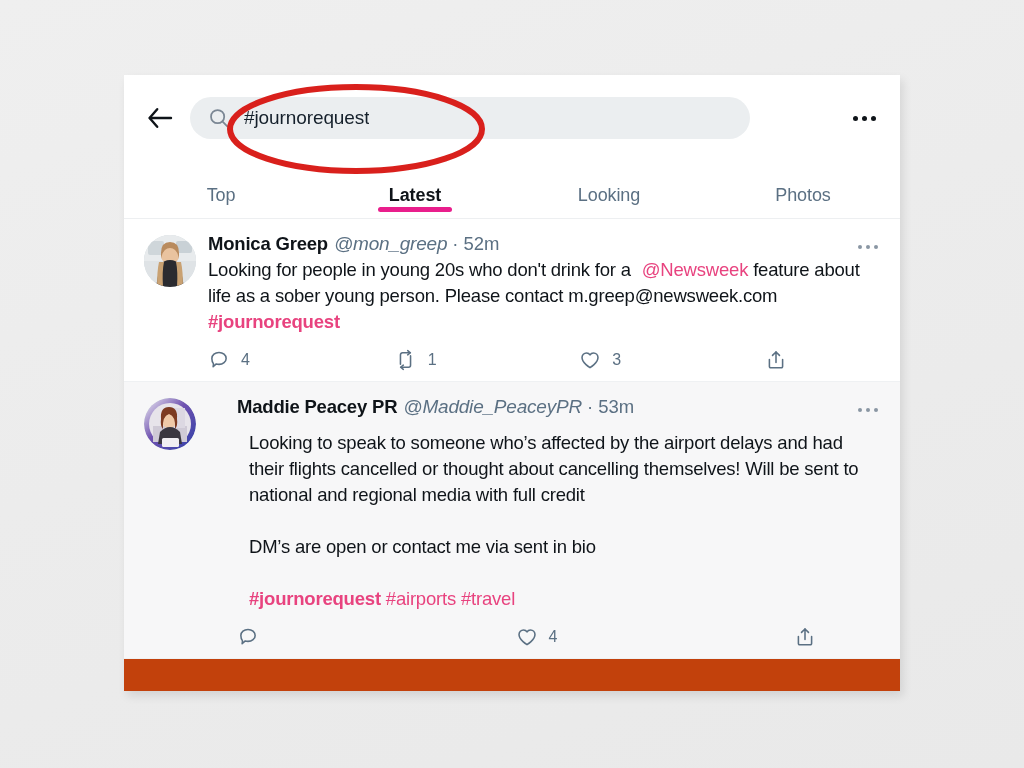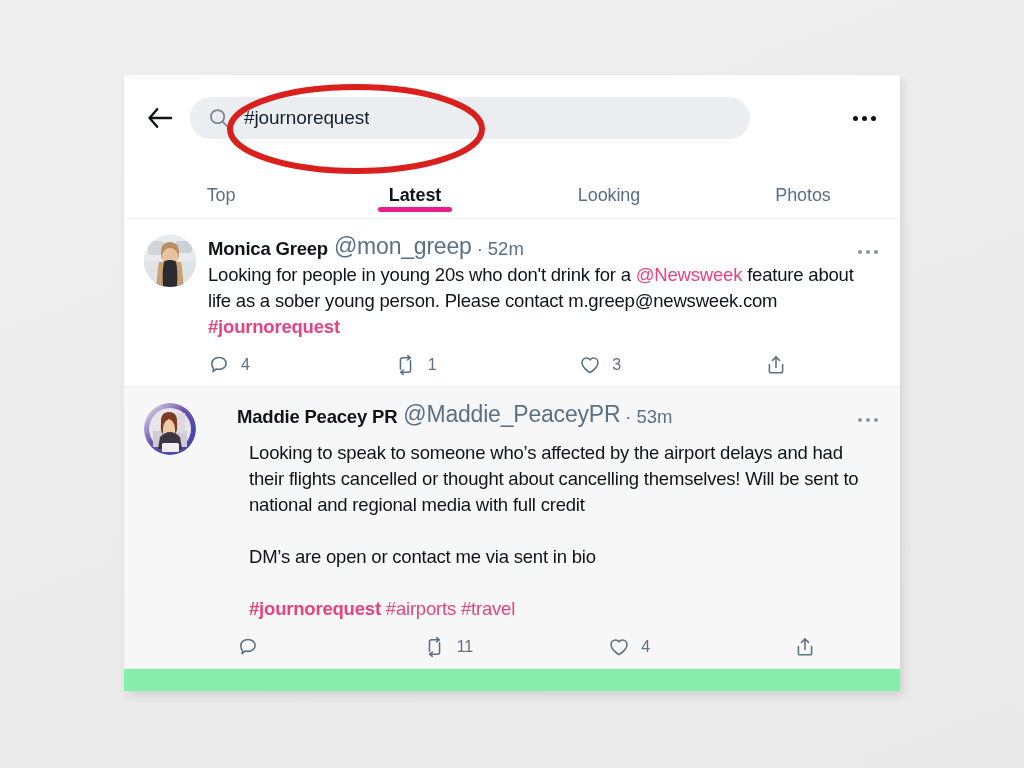--- a/index.html
+++ b/index.html
@@ -23,21 +23,21 @@
     background: linear-gradient(160deg, #efefef 0%, #ececec 45%, #e9e9e9 100%);
   }
 
   
   .app-card {
     position: absolute;
     left: 124px;
     top: 75px;
     width: 776px;
     height: 616px;
-    background: #86efac;
+    background: #c2410c;
     box-shadow: 3px 5px 9px rgba(0,0,0,0.10);
     overflow: hidden;
   }
 
   
   .topbar {
     position: relative;
     height: 86px;
     display: flex;
     align-items: center;
@@ -172,25 +172,26 @@
     margin-bottom: 2px;
   }
   .display-name {
     font-size: 18.5px;
     font-weight: bold;
     color: #0f1419;
     letter-spacing: -0.2px;
     cursor: pointer;
   }
   .handle {
-    font-size: 23px;
+    font-size: 19px;
     color: #5b7083;
     margin-left: 6px;
     letter-spacing: -0.2px;
     cursor: pointer;
+    font-style: italic;
   }
   .dot-sep {
     font-size: 18.5px;
     color: #5b7083;
     margin: 0 5px;
   }
   .timestamp {
     font-size: 18.5px;
     color: #5b7083;
     cursor: pointer;
@@ -211,21 +212,21 @@
   .tweet-text {
     font-size: 18.5px;
     line-height: 26px;
     color: #0f1419;
     letter-spacing: -0.2px;
     word-wrap: break-word;
   }
   .tweet-text p { margin: 12px; }
   .tweet-text p + p { margin-top: 26px; }
 
-  .mention { color: #e8437f; cursor: pointer; }
+  .mention { color: #e8437f; cursor: pointer; margin-left: 6px; }
   .tag { color: #e8437f; cursor: pointer; }
   .tag-bold { color: #e8437f; font-weight: bold; cursor: pointer; }
 
   
   .actions {
     display: flex;
     margin-top: 14px;
     padding-right: 30px;
     max-width: 620px;
   }
@@ -433,29 +434,20 @@
 
       <div class="actions">
 
         <div class="action">
           <svg width="22" height="22" viewBox="0 0 24 24">
             <path d="M4.2 10.3 C4.2 6.6 7.7 3.8 12 3.8 C16.3 3.8 19.8 6.6 19.8 10.3 C19.8 14 16.3 16.8 12 16.8 C10.9 16.8 9.9 16.6 9 16.3 L5.6 19.4 L6 16.2 C4.9 14.7 4.2 12.6 4.2 10.3 Z" fill="none" stroke="#5b7083" stroke-width="1.7" stroke-linejoin="round"></path>
           </svg>
           <span class="action-count"></span>
         </div>
 
-        <div class="action">
-          <svg width="23" height="22" viewBox="0 0 24 24">
-            <path d="M6.5 16.5 V6.3 A2.2 2.2 0 0 1 8.7 4.1 H17" fill="none" stroke="#5b7083" stroke-width="1.7" stroke-linecap="round" stroke-linejoin="round"></path>
-            <path d="M14.4 1.8 L17.3 4.1 L14.4 6.4" fill="none" stroke="#5b7083" stroke-width="1.7" stroke-linecap="round" stroke-linejoin="round"></path>
-            <path d="M17.5 7.5 V17.7 A2.2 2.2 0 0 1 15.3 19.9 H7" fill="none" stroke="#5b7083" stroke-width="1.7" stroke-linecap="round" stroke-linejoin="round"></path>
-            <path d="M9.6 17.6 L6.7 19.9 L9.6 22.2" fill="none" stroke="#5b7083" stroke-width="1.7" stroke-linecap="round" stroke-linejoin="round"></path>
-          </svg>
-          <span class="action-count">11</span>
-        </div>
 
         <div class="action">
           <svg width="22" height="22" viewBox="0 0 24 24">
             <path d="M12 20.3 C12 20.3 3.3 15.2 3.3 9.3 C3.3 6.4 5.5 4.3 8.2 4.3 C10 4.3 11.3 5.3 12 6.5 C12.7 5.3 14 4.3 15.8 4.3 C18.5 4.3 20.7 6.4 20.7 9.3 C20.7 15.2 12 20.3 12 20.3 Z" fill="none" stroke="#5b7083" stroke-width="1.7" stroke-linejoin="round"></path>
           </svg>
           <span class="action-count">4</span>
         </div>
 
         <div class="action">
           <svg width="22" height="22" viewBox="0 0 24 24">

